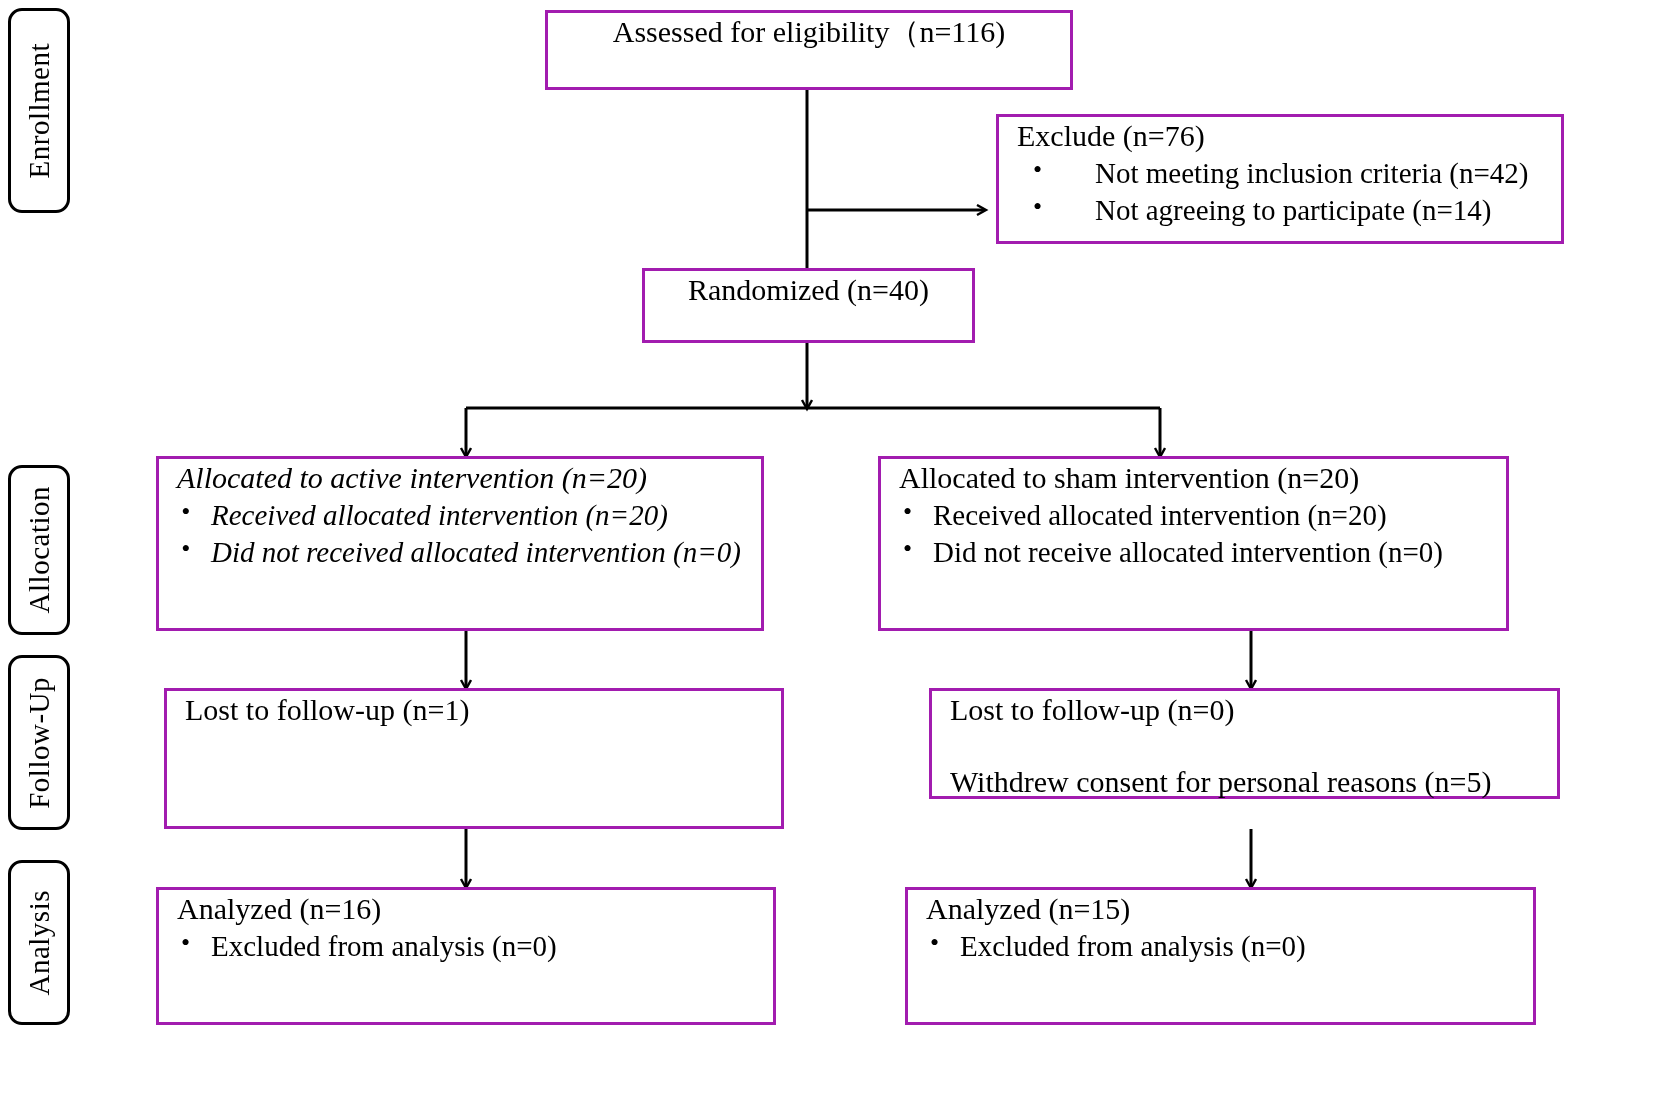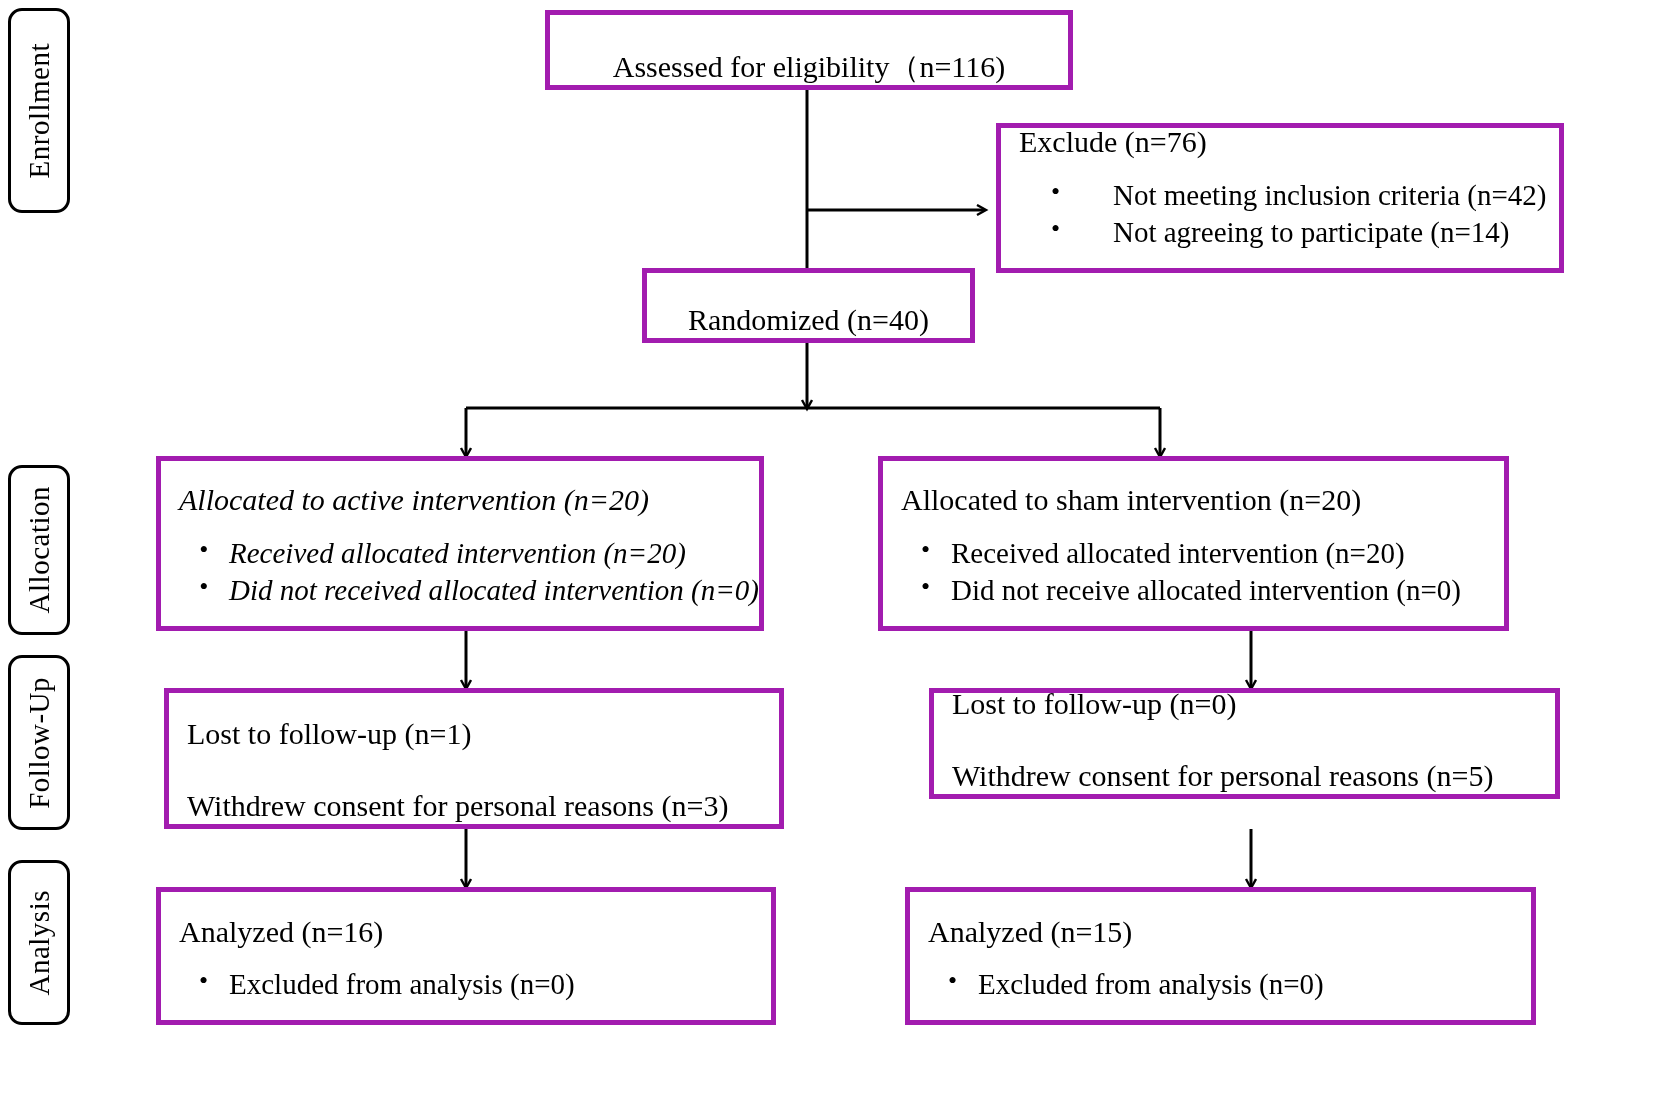--- a/index.html
+++ b/index.html
@@ -31,44 +31,44 @@
     writing-mode: vertical-rl;
     transform: rotate(180deg);
     font-size: 29px;
     letter-spacing: 0.5px;
     white-space: nowrap;
     line-height: 1;
   }
   
   .flow-box {
     position: absolute;
-    border: 5px solid #a21caf;
+    border: 3px solid #a21caf;
     background: #ffffff;
     box-sizing: border-box;
     display: flex;
     flex-direction: column;
-    justify-content: flex-end;
+    justify-content: flex-start;
   }
   .flow-box.center-text {
     align-items: center;
     text-align: center;
   }
   .box-title {
     font-size: 30px;
     line-height: 1.25;
     white-space: nowrap;
   }
   .box-pad {
     padding: 0 18px;
     width: 100%;
     box-sizing: border-box;
   }
   ul.bullets {
     list-style: none;
-    margin: 16px;
+    margin: 0;
     padding: 0;
   }
   ul.bullets li {
     font-size: 29px;
     line-height: 1.3;
     position: relative;
     padding-left: 34px;
     white-space: nowrap;
   }
   ul.bullets li::before {
@@ -144,21 +144,21 @@
   </div>
 
   <div class="stage-label" style="left:8px; top:860px; width:62px; height:165px;">
     <span class="stage-text">Analysis</span>
   </div>
 
   <div class="flow-box center-text" style="left:545px; top:10px; width:528px; height:80px;">
     <div class="box-title">Assessed for eligibility（n=116)</div>
   </div>
 
-  <div class="flow-box" style="left:996px; top:123px; width:568px; height:150px;">
+  <div class="flow-box" style="left:996px; top:114px; width:568px; height:130px;">
     <div class="box-pad">
       <div class="box-title">Exclude (n=76)</div>
       <ul class="bullets wide-indent">
         <li>Not meeting inclusion criteria (n=42)</li>
         <li>Not agreeing to participate (n=14)</li>
       </ul>
     </div>
   </div>
 
   <div class="flow-box center-text" style="left:642px; top:268px; width:333px; height:75px;">
@@ -182,21 +182,20 @@
         <li>Received allocated intervention (n=20)</li>
         <li>Did not receive allocated intervention (n=0)</li>
       </ul>
     </div>
   </div>
 
   <div class="flow-box" style="left:164px; top:688px; width:620px; height:141px;">
     <div class="box-pad">
       <div class="spaced-line">Lost to follow-up (n=1)</div>
       <div class="gap-28"></div>
-      <div class="spaced-line">Withdrew consent for personal reasons (n=3)</div>
     </div>
   </div>
 
   <div class="flow-box" style="left:929px; top:688px; width:631px; height:111px;">
     <div class="box-pad">
       <div class="spaced-line">Lost to follow-up (n=0)</div>
       <div class="gap-28"></div>
       <div class="spaced-line">Withdrew consent for personal reasons (n=5)</div>
     </div>
   </div>

